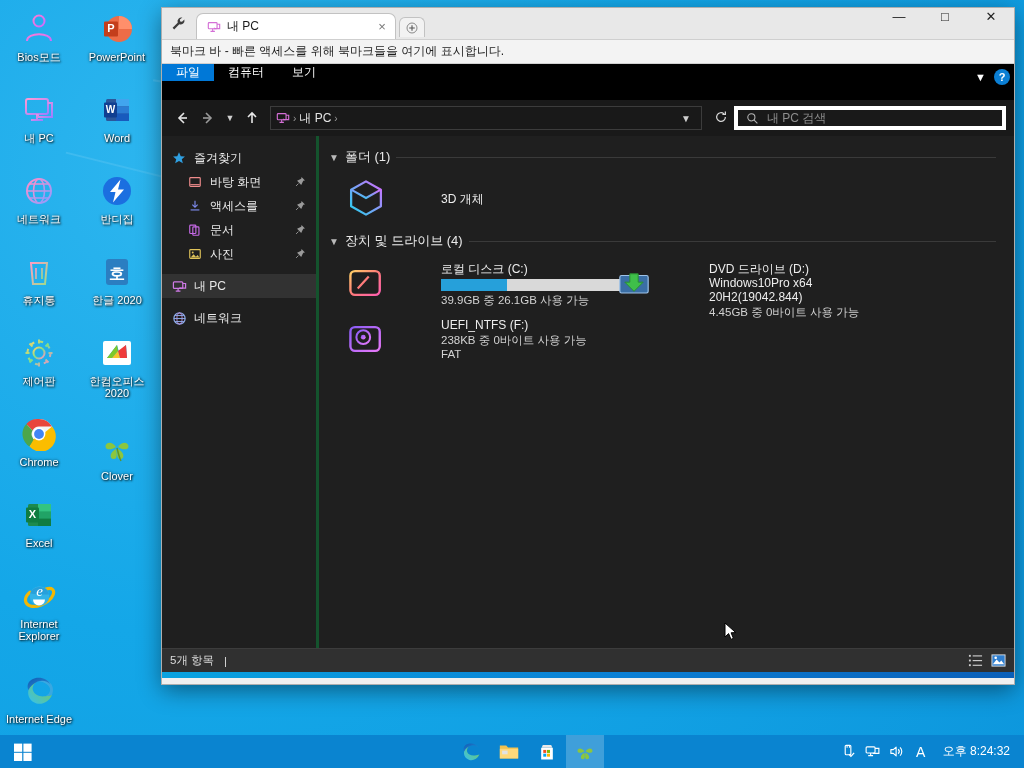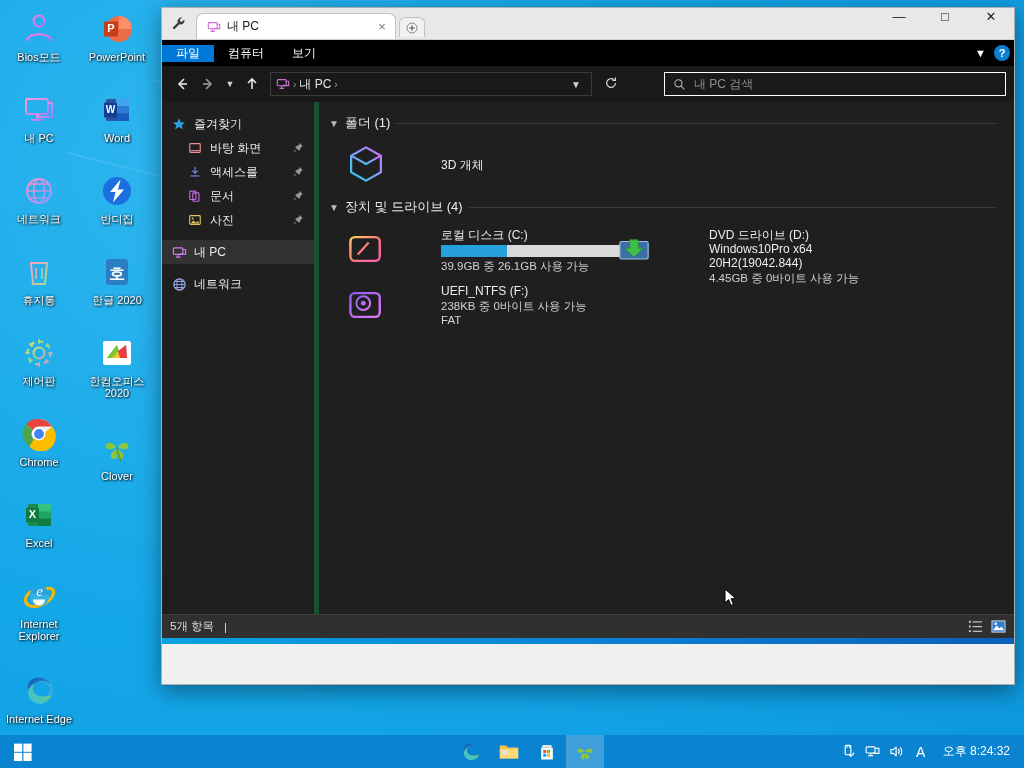--- a/index.html
+++ b/index.html
@@ -93,22 +93,22 @@
   }
   
   #bookmark-bar {
     height: 24px; background: #f3f3f3;
     display: flex; align-items: center; padding-left: 8px;
     font-size: 12px; color: #1d1d1d;
     border-bottom: 1px solid #d0d0d0;
   }
   
   #ribbon {
-    height: 26px; background: #000000;
-    display: flex; align-items: center; position: relative;
+    height: 36px; background: #000000;
+    display: flex; align-items: flex-start; position: relative;
   }
   .rtab {
     padding: 0 14px; display: flex; align-items: center;
     font-size: 12px; color: #ffffff;
   }
   .rtab.active { background: #0078d7; }
   #ribbon-right {
     position: absolute; right: 4px; top: 0; height: 26px;
     display: flex; align-items: center; gap: 8px;
   }
@@ -135,32 +135,32 @@
     padding: 0 4px 0 5px; margin-left: 4px; margin-right: 6px;
   }
   #address-bar .crumbs {
     flex: 1; display: flex; align-items: center; gap: 3px;
     font-size: 12px; color: #e3e3e3;
   }
   .sep { color: #9a9a9a; font-size: 10px; }
   #addr-chevron { color: #cfcfcf; font-size: 10px; padding: 0 6px; }
   #addr-refresh { color: #d8d8d8; font-size: 12px; padding: 0 4px; }
   #search-box {
-    width: 342px; height: 24px; background: #191919;
-    border: 1px solid #ffffff; display: flex; align-items: center;
-    padding-left: 8px; gap: 8px; margin-left: 40px;
+    width: 272px; height: 24px; background: #191919;
+    border: 4px solid #ffffff; display: flex; align-items: center;
+    padding-left: 8px; gap: 8px;
   }
   #search-box .ph { font-size: 12px; color: #8e8e8e; }
   
   #explorer-body {
     height: 512px; display: flex; background: #1f1f1f;
   }
   #nav-pane {
     width: 157px; background: #1f1f1f; padding-top: 10px;
-    border-right: 5px solid #14532d;
+    border-right: 3px solid #14532d;
   }
   .navitem {
     height: 24px; display: flex; align-items: center;
     padding-left: 10px; font-size: 12px; color: #e8e8e8;
     position: relative;
   }
   .navitem.child { padding-left: 26px; }
   .navitem.selected { background: #323232; }
   .navitem .nicon { width: 20px; display: flex; align-items: center; }
   .navitem .nlabel { margin-left: 2px; }
@@ -513,20 +513,23 @@
       </svg>
     </div>
 
     <div id="win-controls">
       <div class="wc">—</div>
       <div class="wc">□</div>
       <div class="wc">✕</div>
     </div>
   </div>
 
+  <div id="bookmark-bar">
+    <span>북마크 바 - 빠른 액세스를 위해 북마크들을 여기에 표시합니다.</span>
+  </div>
 
   <div id="ribbon">
     <div class="rtab active">
       <span>파일</span>
     </div>
     <div class="rtab">
       <span>컴퓨터</span>
     </div>
     <div class="rtab">
       <span>보기</span>

